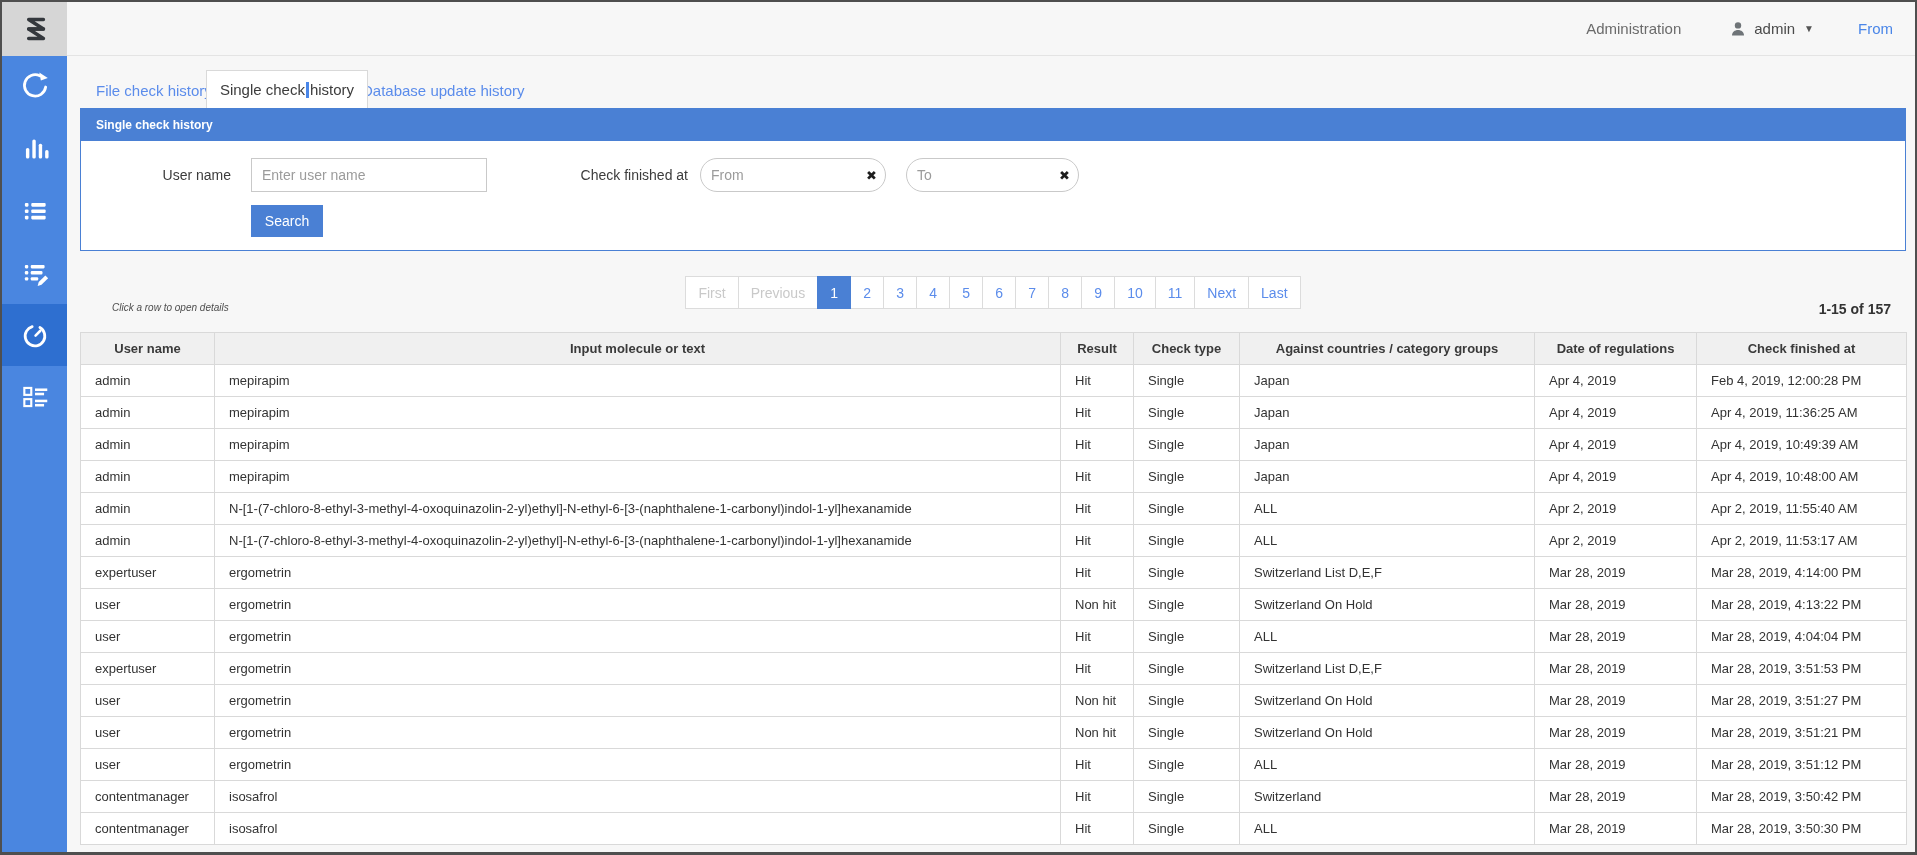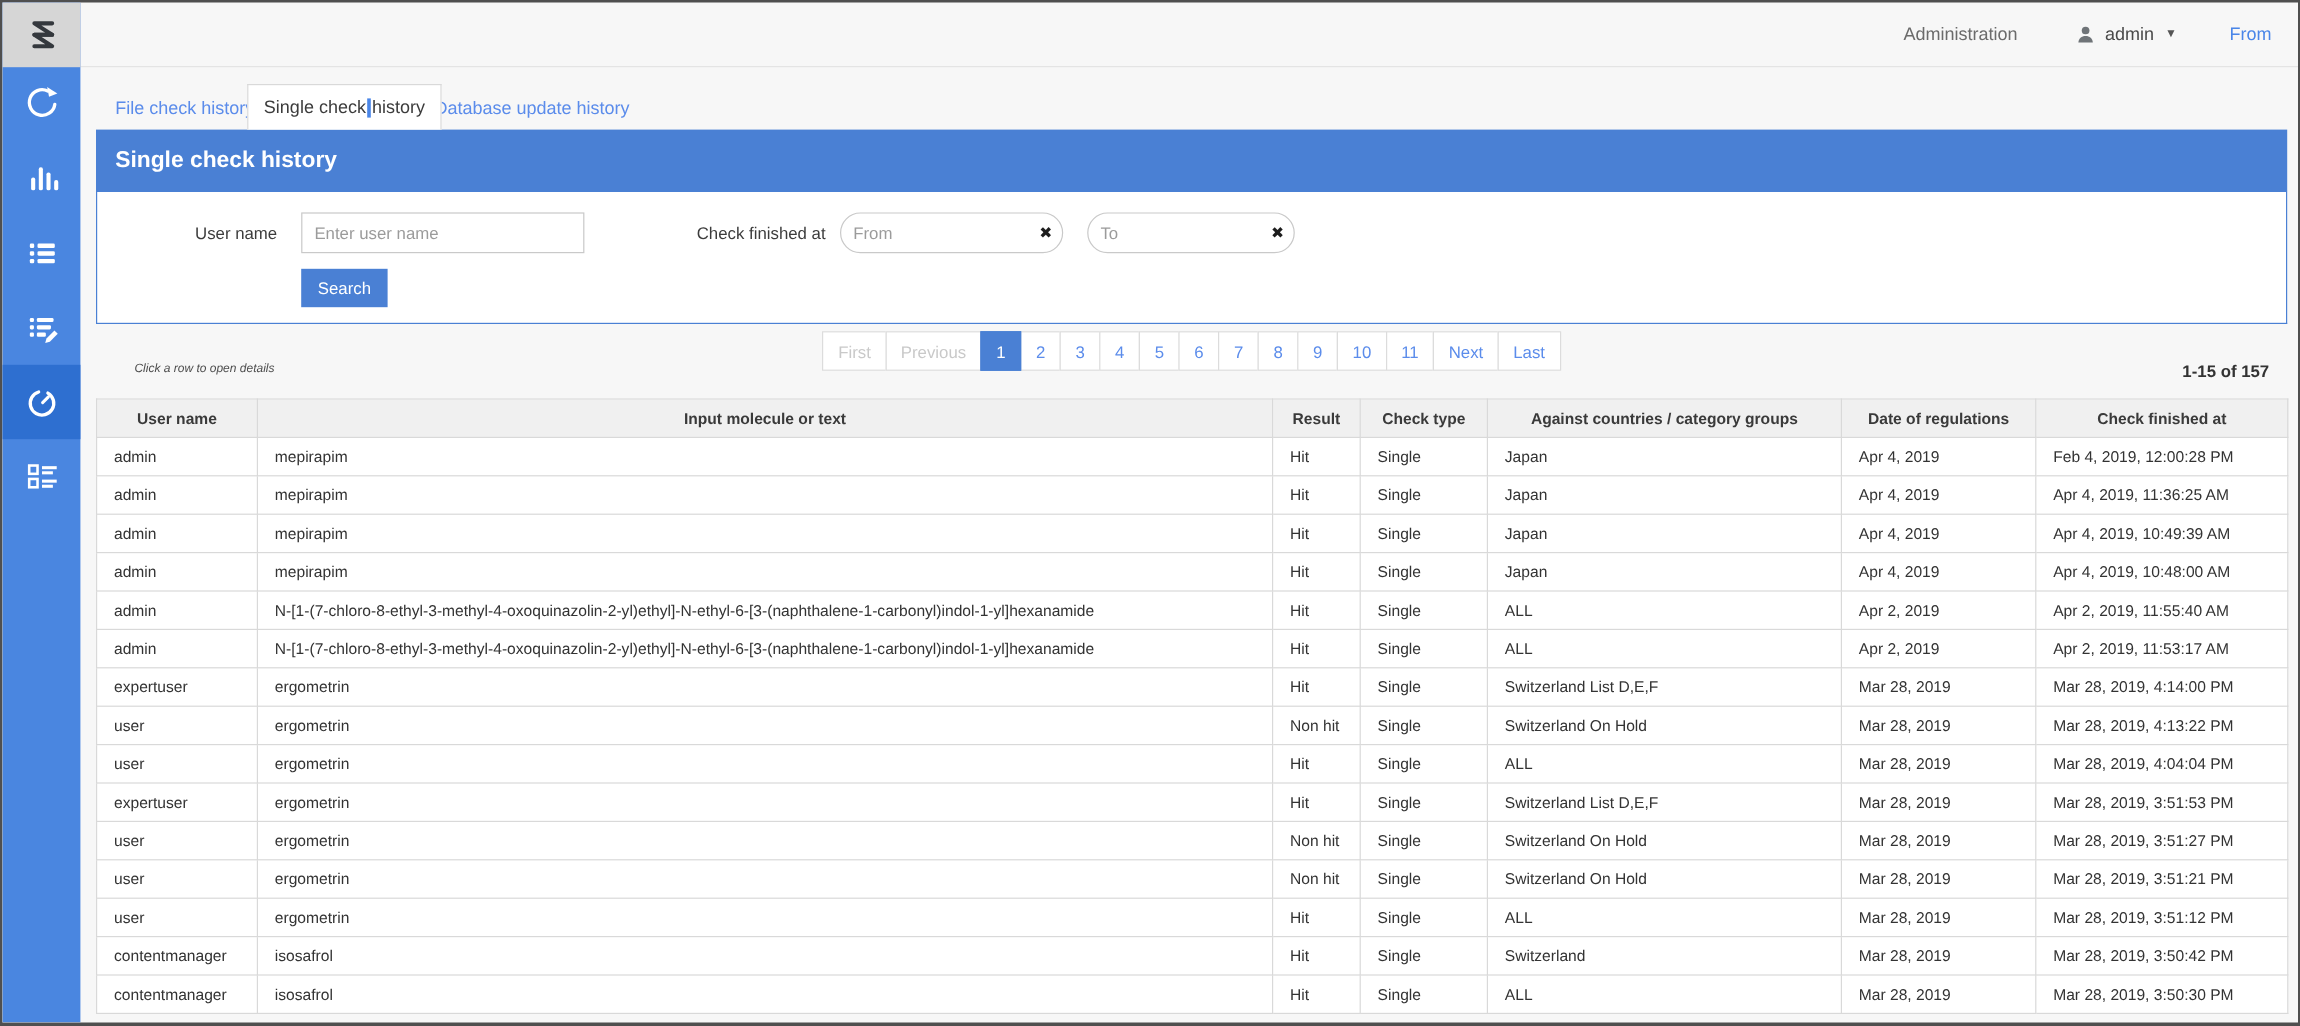--- a/index.html
+++ b/index.html
@@ -32,21 +32,21 @@
   .tab-link { position:absolute; top:80px; font-size:15px; color:#5b8ceb; cursor:pointer; z-index:2; }
   .tab-file { left:94px; }
   .tab-database { left:360px;text-align:right; }
   .tab-active { position:absolute; left:204px; top:68px; width:162px; height:38px; background:#fff;
                 border:1px solid #d9d9d9; border-bottom:none; display:flex; align-items:center; justify-content:center;
                 font-size:15px; color:#3c3c3c; z-index:3; }
   .text-cursor { display:inline-block; width:3px; height:16px; background:#4a86e8; margin:0 1px; vertical-align:text-bottom; }
 
   
   .panel { position:absolute; left:78px; top:106px; width:1826px; z-index:1; }
-  .panel-header { height:52px; background:#4a80d4; color:#fff; font-weight:bold; font-size:19px;
+  .panel-header { height:33px; background:#4a80d4; color:#fff; font-weight:bold; font-size:12px;
                   display:flex; align-items:center; padding-left:16px; }
   .panel-body { height:110px; background:#fff; border:1px solid #4a80d4; border-top:none; position:relative; }
   .form-label { position:absolute; font-size:14px; color:#3c3c3c; top:26px; }
   .lbl-username { left:40px; width:110px; text-align:right; }
   .lbl-finished { left:440px; width:167px; text-align:right; }
   .txt-input { border:1px solid #c9c9c9; font-size:14px; color:#333; padding:0 10px; height:34px;
                font-family:inherit; outline:none; background:#fff; }
   .txt-input::placeholder { color:#9b9b9b; }
   .inp-username { position:absolute; left:170px; top:17px; width:236px; }
   .date-wrap { position:absolute; top:17px; height:34px; }

